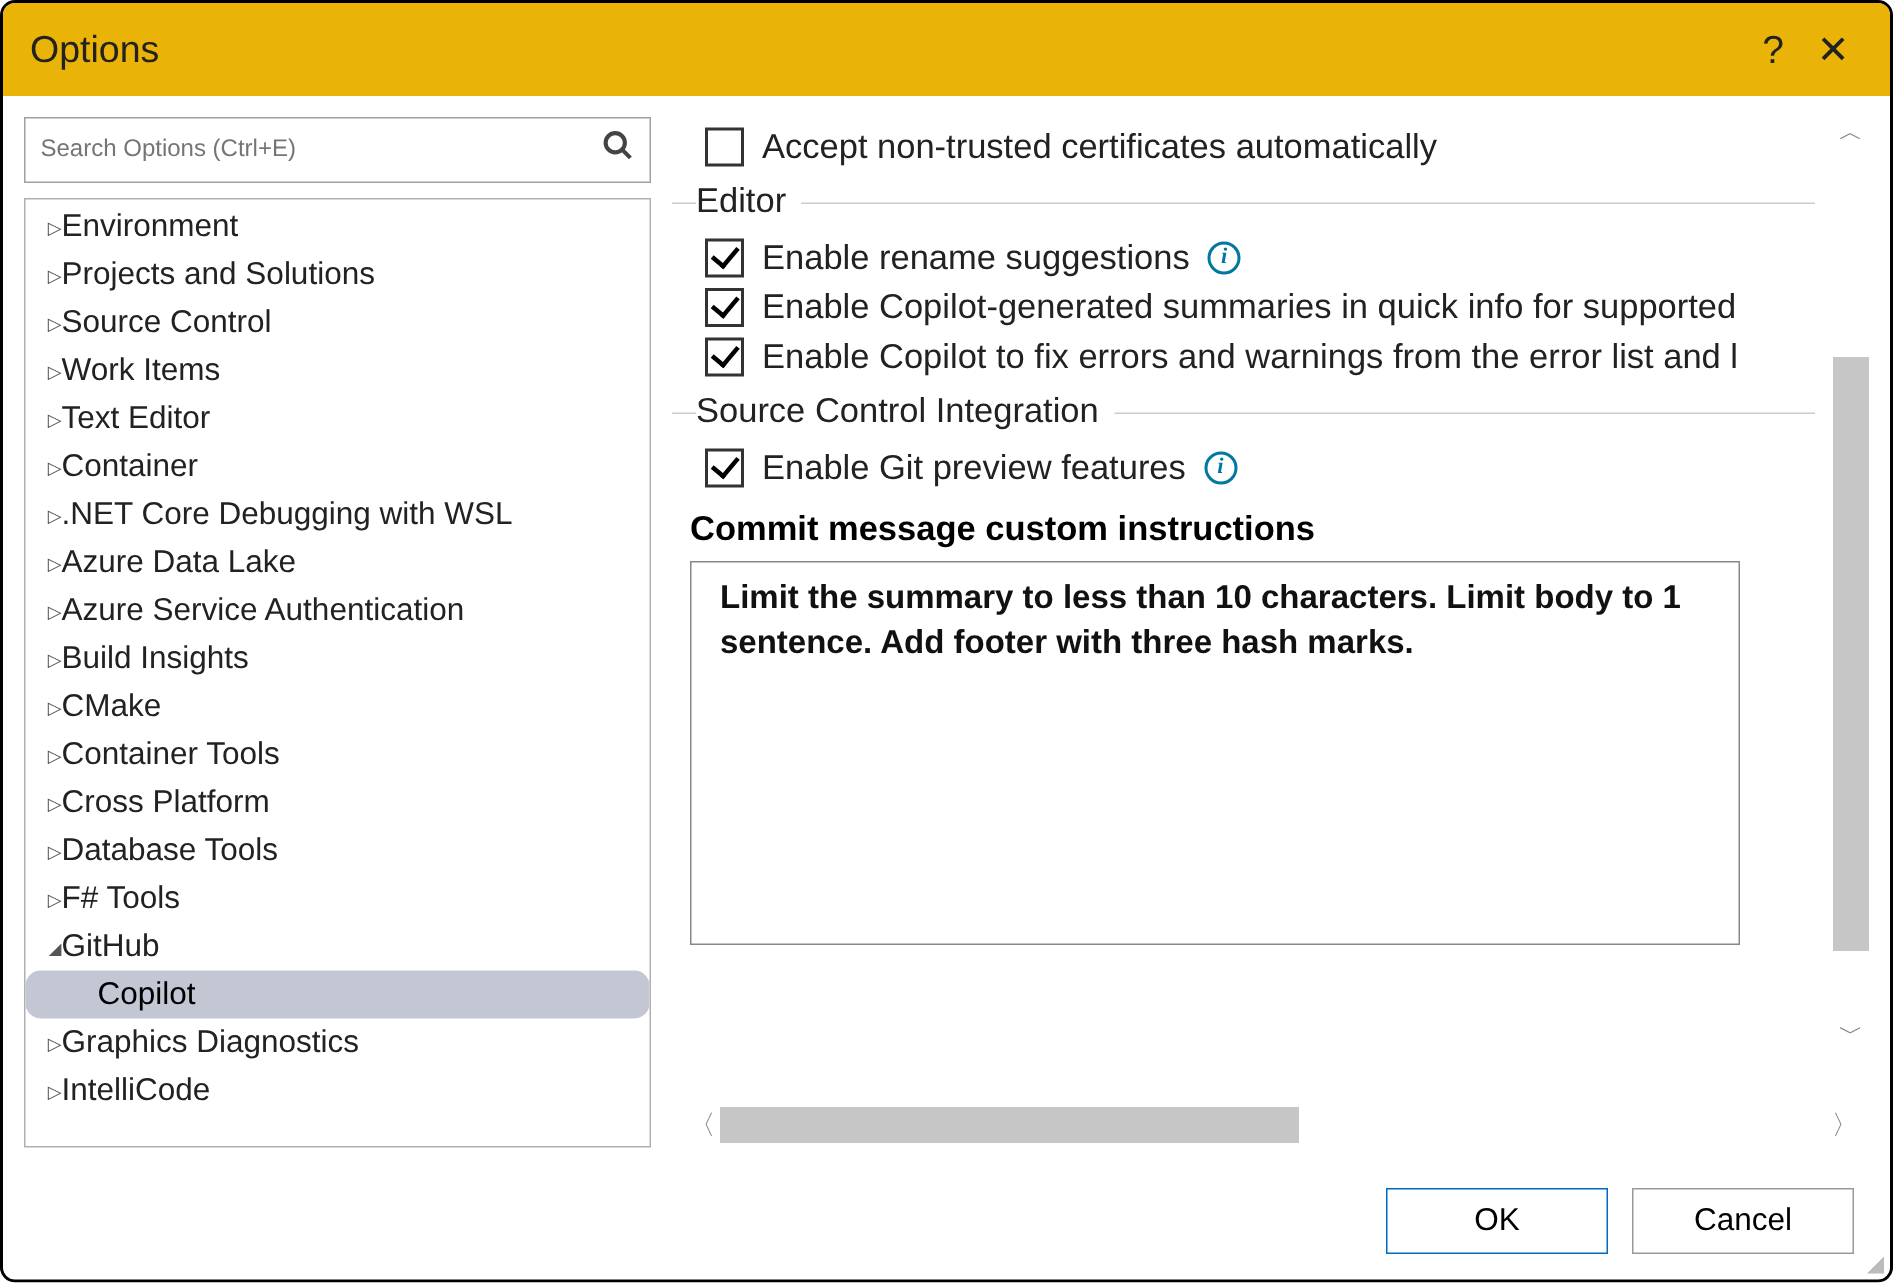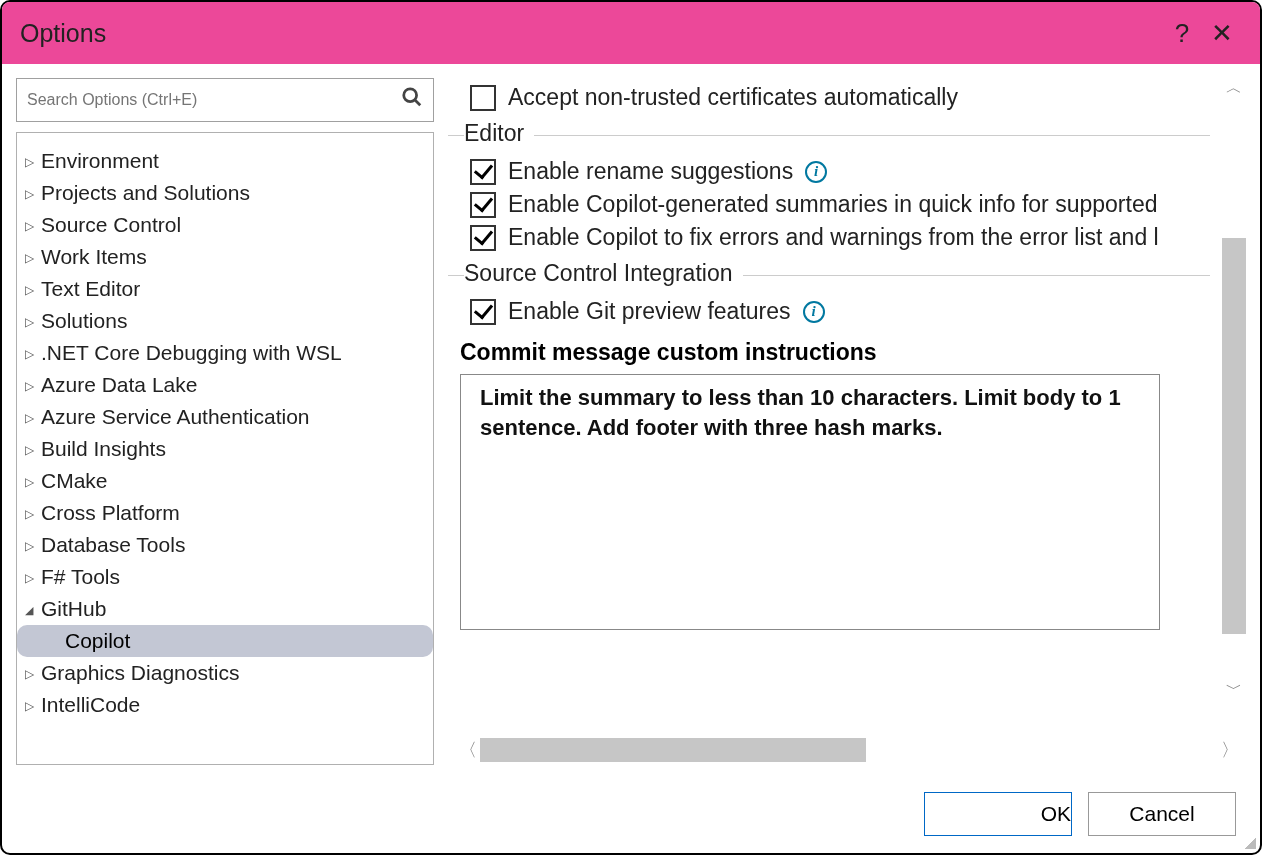--- a/index.html
+++ b/index.html
@@ -4,21 +4,21 @@
 <style>
 * { box-sizing: border-box; margin: 0; padding: 0; font-family: "Segoe UI", Arial, sans-serif; }
 body { background: #fff; width: 1262px; height: 855px; overflow: hidden; }
 .dialog {
   width: 1262px; height: 855px;
   border: 2px solid #000; border-radius: 10px;
   display: flex; flex-direction: column;
   background: #fff;
 }
 .titlebar {
-  background: #ec4899;
+  background: #eab308;
   height: 62px;
   display: flex; align-items: center;
   padding: 0 18px;
   border-radius: 8px 8px 0 0;
 }
 .titlebar .title { font-size: 25px; color: #222; flex: 1; }
 .titlebar .btn { width: 40px; text-align: center; font-size: 26px; color: #222; cursor: pointer; }
 .body {
   flex: 1; display: flex; padding: 14px 10px 10px 14px; gap: 14px; overflow: hidden;
 }
@@ -28,21 +28,22 @@
   display: flex; align-items: center; padding: 0 10px;
   background: #fff;
 }
 .searchbox input {
   flex: 1; border: none; outline: none; font-size: 16px; color: #666; background: transparent;
 }
 .searchbox .sicon { font-size: 22px; color: #555; }
 .tree {
   margin-top: 10px; border: 1px solid #b0b0b0; flex: 1;
   overflow-y: auto; position: relative;
-  padding: 12px 0;
+  padding: 2px 0;
+  text-align: right;
 }
 .tree::-webkit-scrollbar { width: 24px; }
 .tree::-webkit-scrollbar-track { background: #fff; }
 .tree::-webkit-scrollbar-thumb { background: #c6c6c6; border-radius: 4px; border: 4px solid #fff; }
 .tree-item {
   display: flex; align-items: center; height: 32px;
   padding-left: 8px; font-size: 21px; color: #222; cursor: pointer;
   white-space: nowrap;
 }
 .tree-item .arrow { width: 16px; font-size: 14px; color: #555; }
@@ -109,21 +110,21 @@
 .hscroll .htrack { flex: 1; height: 24px; position: relative; }
 .hscroll .hthumb { position: absolute; left: 0; width: 386px; height: 24px; background: #c6c6c6; }
 .footer {
   height: 78px; display: flex; align-items: center; justify-content: flex-end;
   gap: 16px; padding: 0 24px 0 0;
 }
 .footer button {
   width: 148px; height: 44px; font-size: 21px; background: #fff;
   border: 1px solid #999; cursor: pointer;
 }
-.footer button.primary { border: 1.5px solid #0068c6; text-align: right; }
+.footer button.primary { border: 1.5px solid #0068c6; }
 .resize-grip {
   position: absolute; right: 6px; bottom: 6px; width: 14px; height: 14px;
   background:
     linear-gradient(135deg, transparent 60%, #bbb 60%);
 }
 </style>
 </head>
 <body>
 
 <div class="dialog">
@@ -160,41 +161,45 @@
           <div class="tree-item collapsed">
             <span class="arrow"></span>
             <span>Work Items</span>
           </div>
           <div class="tree-item collapsed">
             <span class="arrow"></span>
             <span>Text Editor</span>
           </div>
           <div class="tree-item collapsed">
             <span class="arrow"></span>
-            <span>Solutions</span>
+            <span>Container</span>
           </div>
           <div class="tree-item collapsed">
             <span class="arrow"></span>
             <span>.NET Core Debugging with WSL</span>
           </div>
           <div class="tree-item collapsed">
             <span class="arrow"></span>
             <span>Azure Data Lake</span>
           </div>
           <div class="tree-item collapsed">
             <span class="arrow"></span>
             <span>Azure Service Authentication</span>
           </div>
           <div class="tree-item collapsed">
             <span class="arrow"></span>
             <span>Build Insights</span>
           </div>
           <div class="tree-item collapsed">
             <span class="arrow"></span>
             <span>CMake</span>
+          </div>
+          <div class="tree-item collapsed">
+            <span class="arrow"></span>
+            <span>Container Tools</span>
           </div>
           <div class="tree-item collapsed">
             <span class="arrow"></span>
             <span>Cross Platform</span>
           </div>
           <div class="tree-item collapsed">
             <span class="arrow"></span>
             <span>Database Tools</span>
           </div>
           <div class="tree-item collapsed">

